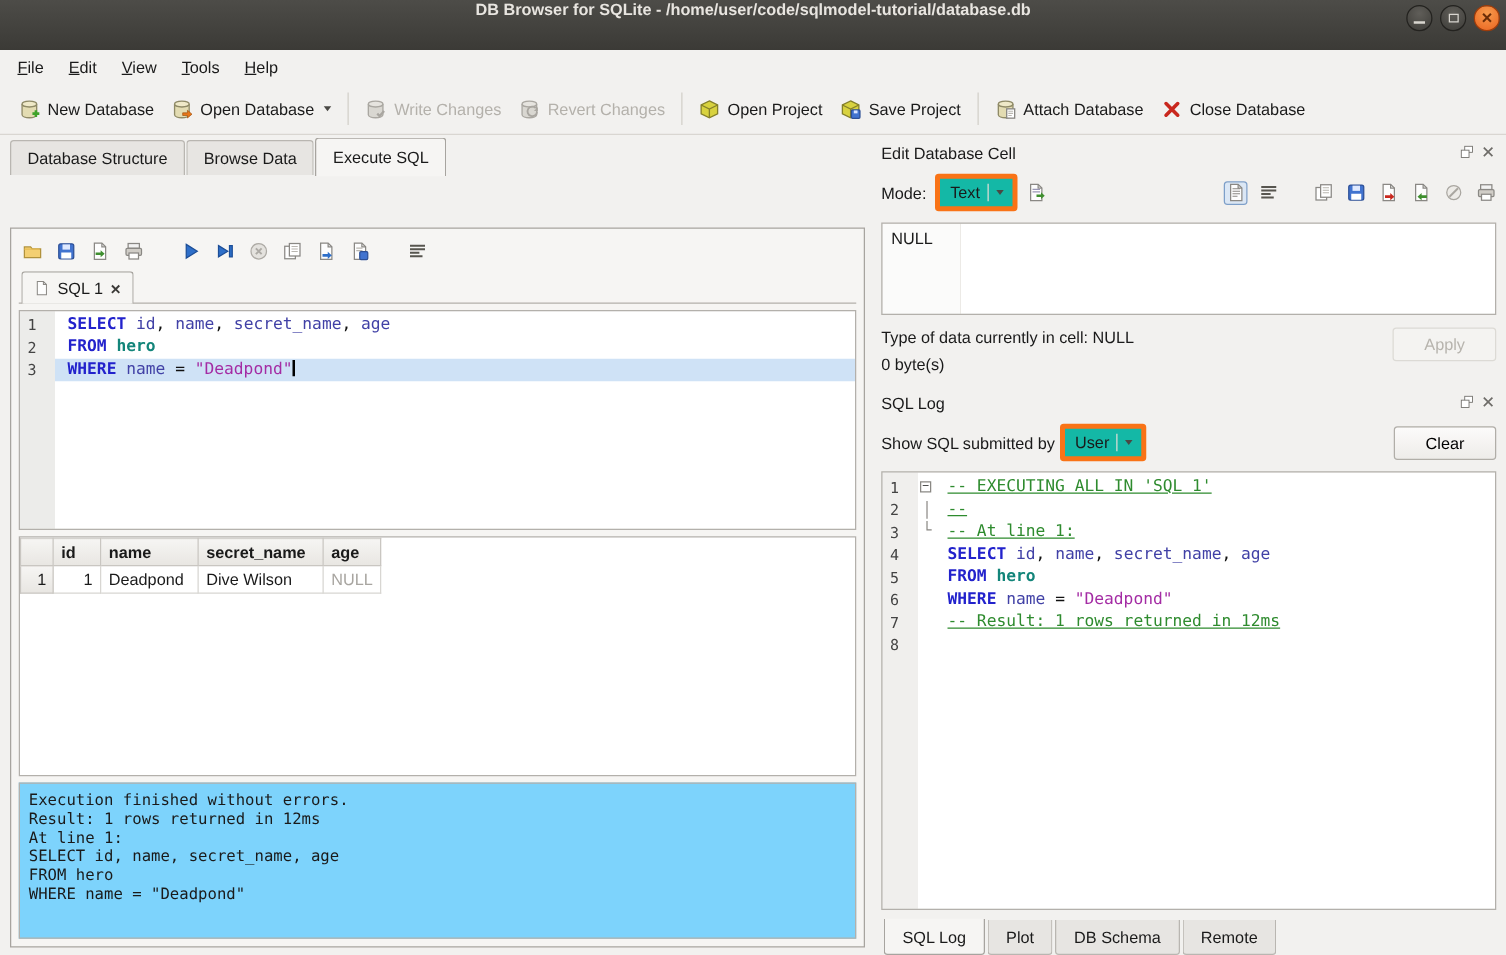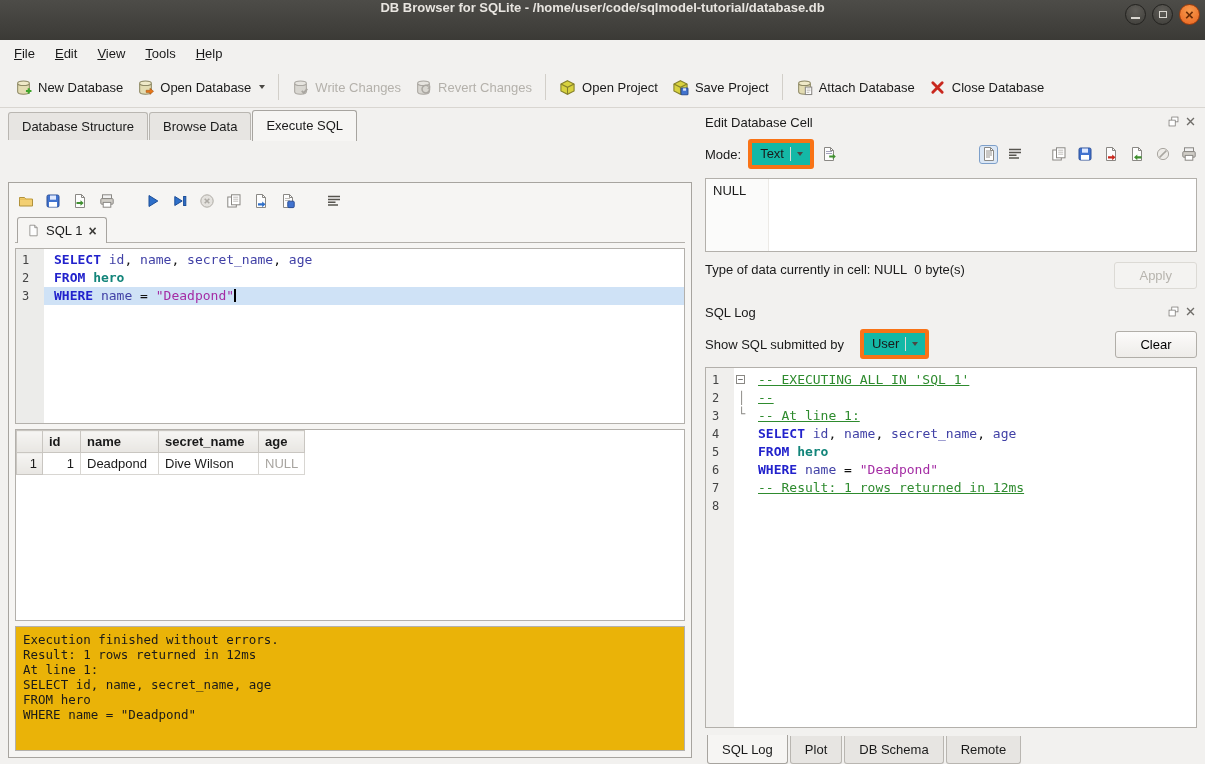--- a/index.html
+++ b/index.html
@@ -60,40 +60,40 @@
 .results th,.results td{border:1px solid #d8d6d2;padding:1px 6px;height:22px;text-align:left;}
 .results thead th{background:linear-gradient(#f6f5f3,#e8e6e2);font-weight:bold;border-color:#c9c6c1;}
 .results th:nth-child(1){width:26px;}
 .results th:nth-child(2){width:38px;}
 .results th:nth-child(3){width:78px;}
 .results th:nth-child(4){width:100px;}
 .results th:nth-child(5){width:42px;}
 .results td.rownum{background:linear-gradient(#f6f5f3,#e8e6e2);text-align:right;padding-right:5px;border-color:#c9c6c1;}
 .results td:nth-child(2){text-align:right;}
 .results td.nullv{color:#a8a5a0;}
-.output{flex:1;border:1px solid #b3b0ab;background:#eab308;font-family:"DejaVu Sans Mono","Liberation Mono",monospace;font-size:12.5px;line-height:15px;padding:5px 7px;white-space:pre-wrap;overflow:hidden;min-height:0;}
+.output{flex:1;border:1px solid #b3b0ab;background:#7dd3fc;font-family:"DejaVu Sans Mono","Liberation Mono",monospace;font-size:12.5px;line-height:15px;padding:5px 7px;white-space:pre-wrap;overflow:hidden;min-height:0;}
 
 .right-panel{flex:1;display:flex;flex-direction:column;min-width:0;padding-top:2px;min-height:0;}
 .dock-header{display:flex;align-items:center;height:20px;flex:none;}
 .dock-title{flex:1;}
 .dock-icons{display:flex;gap:5px;align-items:center;}
 .dicon{width:12px;height:12px;display:inline-flex;}
 .editcell-toolbar{display:flex;align-items:center;gap:7px;margin:7px 0 9px;flex:none;}
 .combo{position:relative;background:#14b8a6;border:4px solid #f97316;border-radius:3px;padding:3px 26px 4px 8px;min-width:46px;white-space:nowrap;}
 .combo::before{content:"";position:absolute;right:19px;top:4px;bottom:4px;width:1px;background:#dddbd6;}
 .combo::after{content:"";position:absolute;right:7px;top:50%;margin-top:-2px;border-left:3.5px solid transparent;border-right:3.5px solid transparent;border-top:4.5px solid #4a4844;}
 .flexspace{flex:1;}
 .iconrow{display:flex;align-items:center;gap:9px;}
 .cell-box{flex:none;height:74px;border:1px solid #b3b0ab;background:linear-gradient(to right,#fbfbfa 62px,#eceae6 62px,#eceae6 63px,#fff 63px);padding:4px 7px;}
 .cell-info-row{display:flex;align-items:flex-start;margin:10px 0 2px;flex:none;}
-.type-lines{flex:1;display:flex;flex-direction:row;gap:7px;}
+.type-lines{flex:1;display:flex;flex-direction:column;gap:7px;}
 .btn{font-family:inherit;font-size:13px;padding:5px 24px;background:linear-gradient(#fcfbfa,#eeece9);border:1px solid #b1aea8;border-radius:3px;}
 .btn.disabled{color:#b7b4ae;background:#f4f3f1;border-color:#dcdad5;}
 .logh{margin-top:11px;}
-.log-controls{display:flex;align-items:center;gap:16px;margin:7px 0 8px;flex:none;}
+.log-controls{display:flex;align-items:center;gap:4px;margin:7px 0 8px;flex:none;}
 .clearbtn{margin-left:auto;min-width:82px;text-align:center;}
 .log-box{flex:1;border:1px solid #b3b0ab;background:linear-gradient(to right,#f0efed 28px,#fff 28px);font-family:"DejaVu Sans Mono","Liberation Mono",monospace;font-size:13px;overflow:hidden;min-height:0;padding-top:3px;}
 .log-box .ln{width:28px;}
 .fold{flex:none;width:14px;position:relative;color:#8a8884;}
 .fbox{display:block;width:9px;height:9px;border:1px solid #8a8884;font-size:9px;line-height:7px;text-align:center;color:#444;margin:4px 0 0 2px;}
 .fpipe::before{content:"│";position:absolute;left:4px;top:0;font-size:12px;}
 .fcorner::before{content:"└";position:absolute;left:4px;top:-2px;font-size:12px;}
 .bottom-tabs{display:flex;margin-top:8px;flex:none;padding-left:2px;}
 .btab{padding:6px 14px;background:#e7e5e2;border:1px solid #b9b6b1;border-top:none;border-radius:0 0 3px 3px;margin-right:2px;}
 .btab.active{background:#f6f5f3;border-color:#a7a49f;margin-top:-1px;padding-top:7px;}

